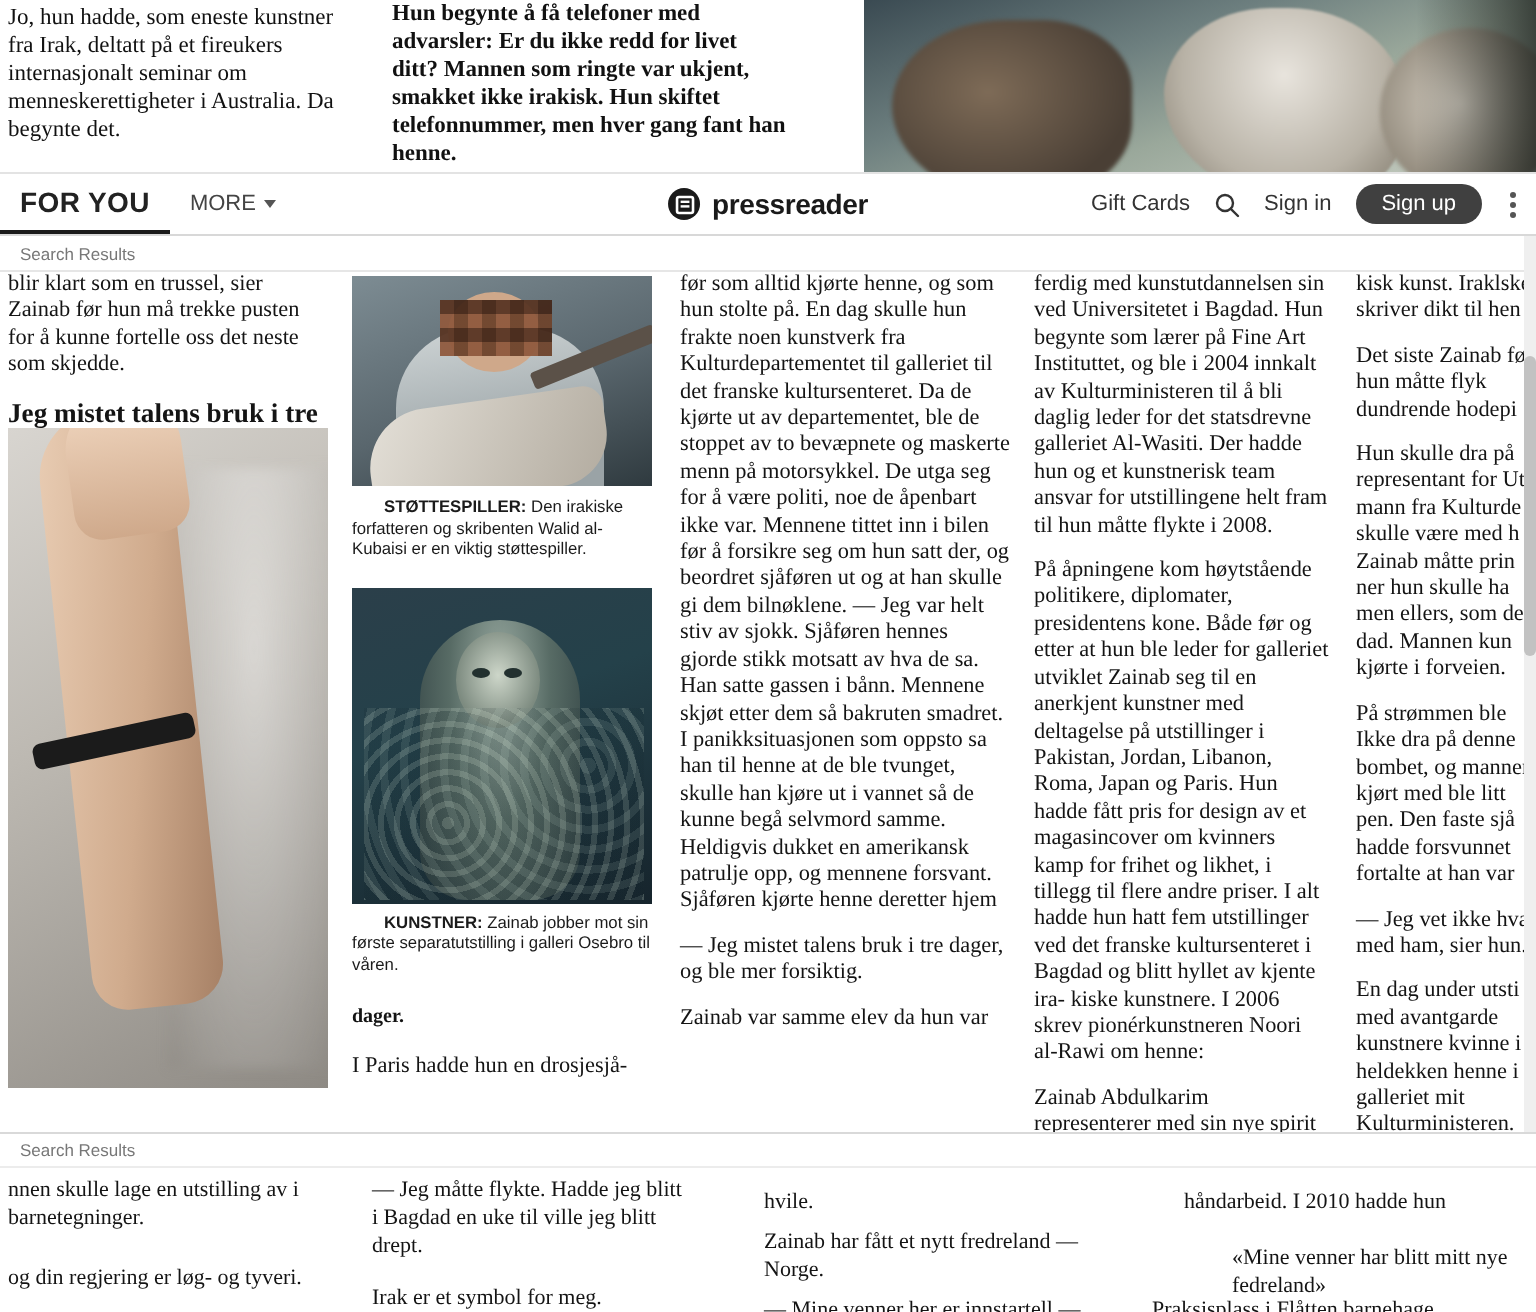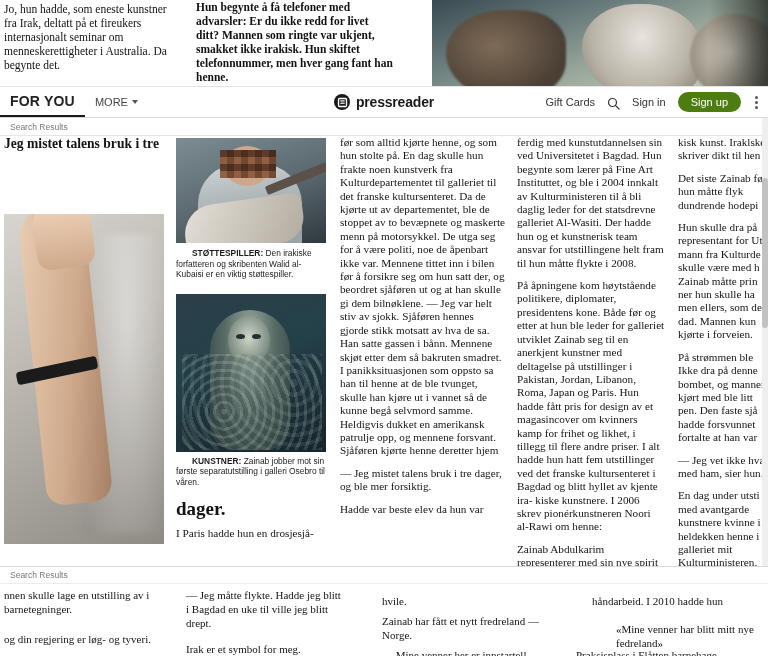--- a/index.html
+++ b/index.html
@@ -90,21 +90,21 @@
     display: flex; align-items: center; justify-content: center;
   }
   .pr-logo-mark svg { display: block; }
   .pr-logo-text { font-size: 14px; font-weight: bold; color: #1a1a1a; letter-spacing: -0.2px; }
   .tb-right {
     position: absolute; right: 8px; display: flex; align-items: center; gap: 12px;
   }
   .tb-giftcards { font-size: 11px; color: #333; }
   .tb-signin { font-size: 11px; color: #333; }
   .tb-signup {
-    font-size: 11px; color: #ffffff; background: #4d7c0f;
+    font-size: 11px; color: #ffffff; background: #404040;
     border-radius: 12px; padding: 4px 13px; font-weight: 500;
   }
   .tb-kebab { display: flex; flex-direction: column; gap: 2px; padding: 0 2px; }
   .tb-kebab i { width: 3px; height: 3px; border-radius: 50%; background: #555; display: block; }
   .search-ico { width: 13px; height: 13px; }
 
   
   .sr-bar {
     position: absolute; left: 0; width: 768px; height: 18px;
     background: #ffffff;
@@ -126,21 +126,21 @@
     position: absolute; top: 0;
     font-family: "Liberation Serif", serif;
     font-size: 11.2px; line-height: 13.4px; color: #141414;
     text-align: left;
   }
   .pcol p { margin: 0 0 9px 0; }
   .pcol .big {
     font-size: 13.6px; line-height: 16px; font-weight: bold; margin-bottom: 11px;
   }
   .pcol .bigger {
-    font-size: 19px; line-height: 17px; font-weight: bold; margin: 12px 0 10px 0;
+    font-size: 10px; line-height: 17px; font-weight: bold; margin: 12px 0 10px 0;
   }
 
   
   #col1 { left: 4px;   width: 160px; }
   #col2 { left: 176px; width: 150px; }
   #col3 { left: 340px; width: 165px; }
   #col4 { left: 517px; width: 148px; }
   #col5 { left: 678px; width: 92px; }
 
   
@@ -320,20 +320,21 @@
       </span>
     </div>
   </div>
 
   <div class="sr-bar" id="sr-bar-1">Search Results</div>
   <div class="edge-line"></div>
 
   <div class="paper">
 
     <div class="pcol" id="col1">
+      <p>blir klart som en trussel, sier Zainab før hun må trekke pusten for å kunne fortelle oss det neste som skjedde.</p>
       <p class="big">Jeg mistet talens bruk i tre</p>
       <div class="hand-photo">
         <div class="bgblur"></div>
         <div class="arm"></div>
         <div class="fingers"></div>
         <div class="band"></div>
       </div>
     </div>
 
     <div class="pcol" id="col2">
@@ -365,21 +366,21 @@
         <span>Zainab jobber mot sin første separatutstilling i galleri Osebro til våren.</span>
       </div>
 
       <p class="bigger">dager.</p>
       <p>I Paris hadde hun en drosjesjå-</p>
     </div>
 
     <div class="pcol" id="col3">
       <p>før som alltid kjørte henne, og som hun stolte på. En dag skulle hun frakte noen kunstverk fra Kulturdepartementet til galleriet til det franske kultursenteret. Da de kjørte ut av departementet, ble de stoppet av to bevæpnete og maskerte menn på motorsykkel. De utga seg for å være politi, noe de åpenbart ikke var. Mennene tittet inn i bilen før å forsikre seg om hun satt der, og beordret sjåføren ut og at han skulle gi dem bilnøklene. — Jeg var helt stiv av sjokk. Sjåføren hennes gjorde stikk motsatt av hva de sa. Han satte gassen i bånn. Mennene skjøt etter dem så bakruten smadret. I panikksituasjonen som oppsto sa han til henne at de ble tvunget, skulle han kjøre ut i vannet så de kunne begå selvmord samme. Heldigvis dukket en amerikansk patrulje opp, og mennene forsvant. Sjåføren kjørte henne deretter hjem</p>
       <p>— Jeg mistet talens bruk i tre dager, og ble mer forsiktig.</p>
-      <p>Hadde var beste elev da hun var</p>
+      <p>Zainab var samme elev da hun var</p>
     </div>
 
     <div class="pcol" id="col4">
       <p>ferdig med kunstutdannelsen sin ved Universitetet i Bagdad. Hun begynte som lærer på Fine Art Instituttet, og ble i 2004 innkalt av Kulturministeren til å bli daglig leder for det statsdrevne galleriet Al-Wasiti. Der hadde hun og et kunstnerisk team ansvar for utstillingene helt fram til hun måtte flykte i 2008.</p>
       <p>På åpningene kom høytstående politikere, diplomater, presidentens kone. Både før og etter at hun ble leder for galleriet utviklet Zainab seg til en anerkjent kunstner med deltagelse på utstillinger i Pakistan, Jordan, Libanon, Roma, Japan og Paris. Hun hadde fått pris for design av et magasincover om kvinners kamp for frihet og likhet, i tillegg til flere andre priser. I alt hadde hun hatt fem utstillinger ved det franske kultursenteret i Bagdad og blitt hyllet av kjente ira- kiske kunstnere. I 2006 skrev pionérkunstneren Noori al-Rawi om henne:</p>
       <p>Zainab Abdulkarim representerer med sin nye spirit og kreative stil den høyeste greinen i treet av ira-</p>
     </div>
 
     <div class="pcol" id="col5">
       <p>kisk kunst. Iraklske skriver dikt til hen</p>

